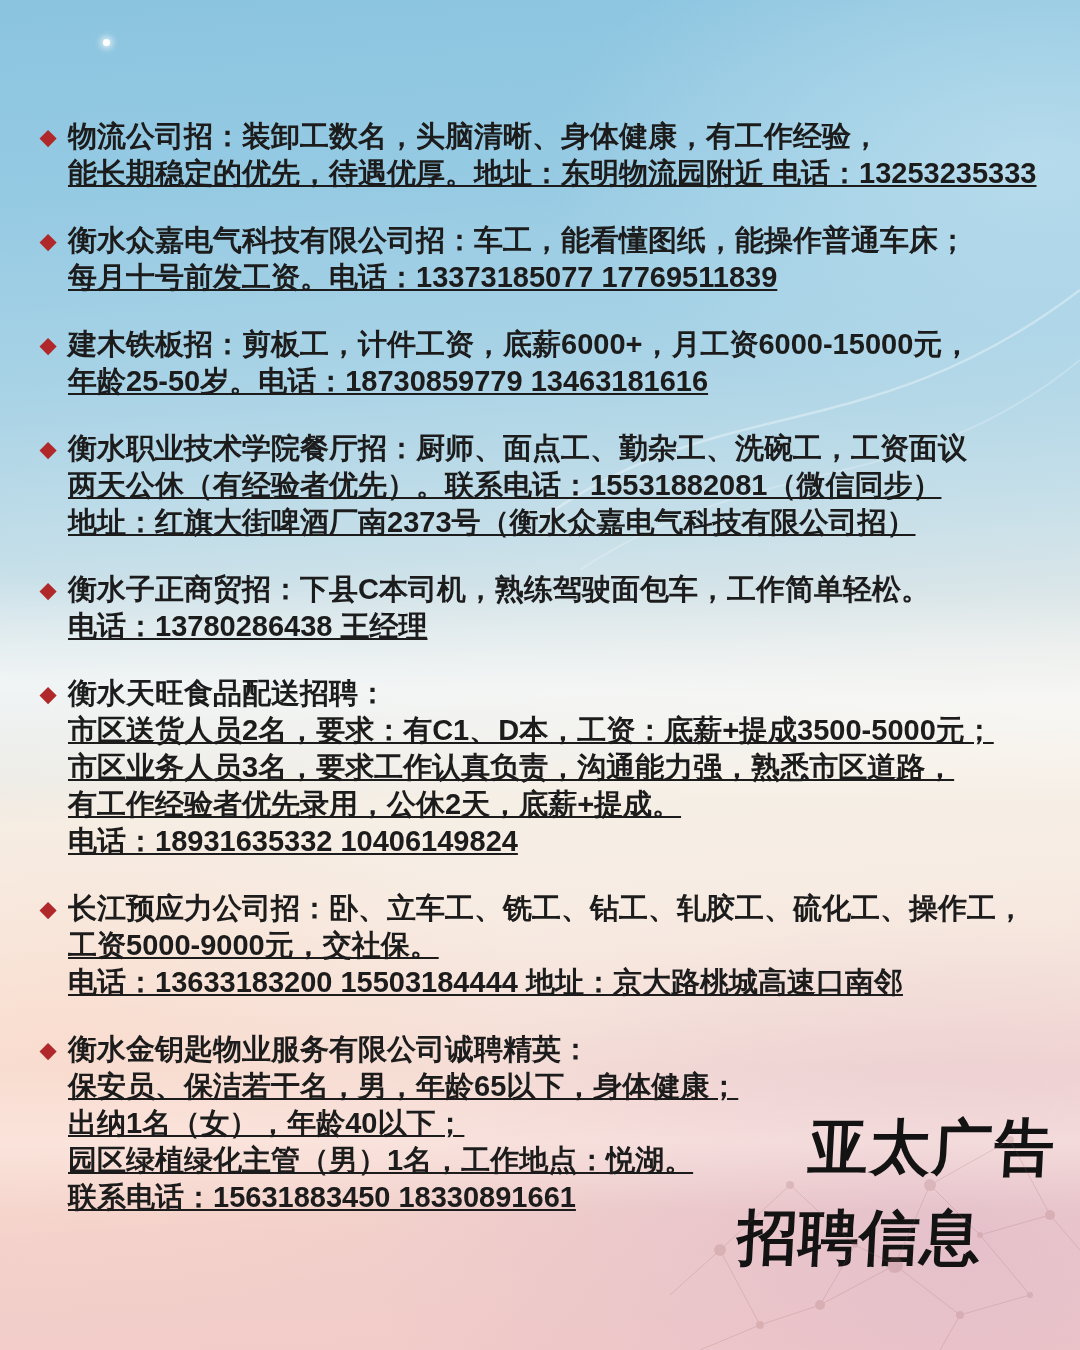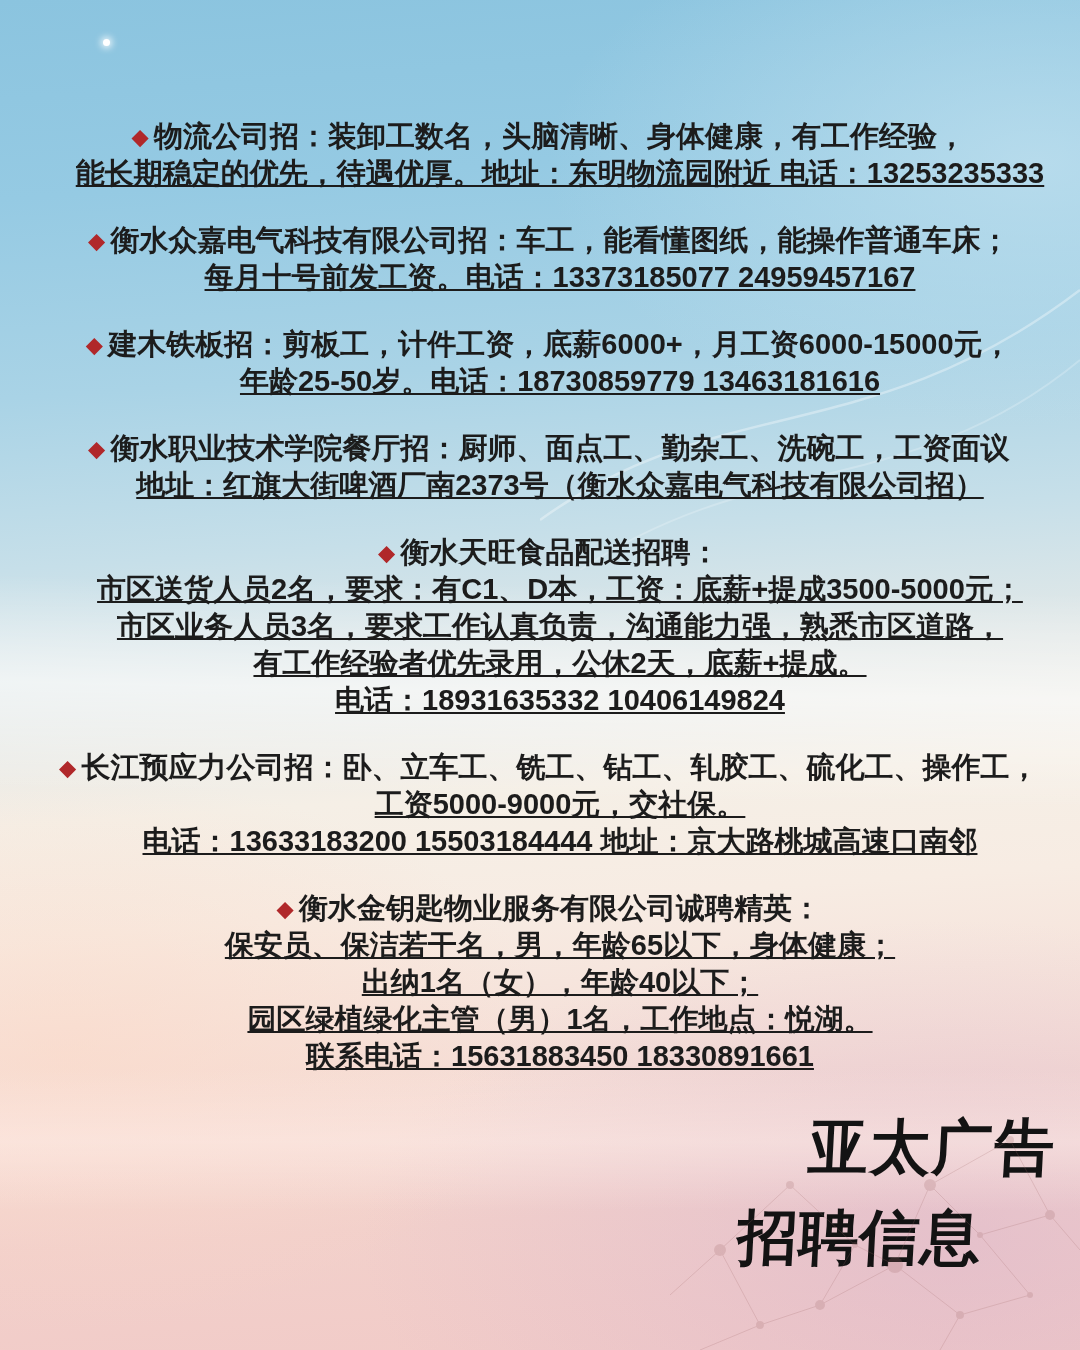--- a/index.html
+++ b/index.html
@@ -31,21 +31,21 @@
   }
   .sparkle {
     position: absolute; left: 103px; top: 39px; width: 7px; height: 7px;
     background: #ffffff; border-radius: 50%;
     box-shadow: 0 0 7px 2px rgba(255,255,255,0.9);
   }
   .curve-deco { position: absolute; top: 250px; right: 0; pointer-events: none; }
   .net-deco { position: absolute; right: 0; bottom: 0; pointer-events: none; opacity: 0.22; }
 
   .content { position: absolute; left: 40px; top: 118px; width: 1012px; }
-  .listing { margin-bottom: 30px; text-align: center; }
+  .listing { margin-bottom: 30px; }
   .line {
     font-size: 29px; line-height: 37px; font-weight: 600;
     color: #1c1c1c; white-space: nowrap;
   }
   .line.cont { padding-left: 28px; text-decoration: underline; }
   .bullet {
     color: #b0282a; display: inline-block; width: 28px;
     font-size: 21px; vertical-align: 2px;
   }
 
@@ -71,33 +71,38 @@
 
 <div class="content">
 
   <div class="listing">
     <div class="line"><span class="bullet">◆</span><span>物流公司招：装卸工数名，头脑清晰、身体健康，有工作经验，</span></div>
     <div class="line cont">能长期稳定的优先，待遇优厚。地址：东明物流园附近 电话：13253235333</div>
   </div>
 
   <div class="listing">
     <div class="line"><span class="bullet">◆</span><span>衡水众嘉电气科技有限公司招：车工，能看懂图纸，能操作普通车床；</span></div>
-    <div class="line cont">每月十号前发工资。电话：13373185077  24959457167</div>
+    <div class="line cont">每月十号前发工资。电话：13373185077  17769511839</div>
   </div>
 
   <div class="listing">
     <div class="line"><span class="bullet">◆</span><span>建木铁板招：剪板工，计件工资，底薪6000+，月工资6000-15000元，</span></div>
     <div class="line cont">年龄25-50岁。电话：18730859779  13463181616</div>
   </div>
 
   <div class="listing">
     <div class="line"><span class="bullet">◆</span><span>衡水职业技术学院餐厅招：厨师、面点工、勤杂工、洗碗工，工资面议</span></div>
+    <div class="line cont">两天公休（有经验者优先）。联系电话：15531882081（微信同步）</div>
     <div class="line cont">地址：红旗大街啤酒厂南2373号（衡水众嘉电气科技有限公司招）</div>
   </div>
 
+  <div class="listing">
+    <div class="line"><span class="bullet">◆</span><span>衡水子正商贸招：下县C本司机，熟练驾驶面包车，工作简单轻松。</span></div>
+    <div class="line cont">电话：13780286438 王经理</div>
+  </div>
 
   <div class="listing">
     <div class="line"><span class="bullet">◆</span><span>衡水天旺食品配送招聘：</span></div>
     <div class="line cont">市区送货人员2名，要求：有C1、D本，工资：底薪+提成3500-5000元；</div>
     <div class="line cont">市区业务人员3名，要求工作认真负责，沟通能力强，熟悉市区道路，</div>
     <div class="line cont">有工作经验者优先录用，公休2天，底薪+提成。</div>
     <div class="line cont">电话：18931635332  10406149824</div>
   </div>
 
   <div class="listing">

